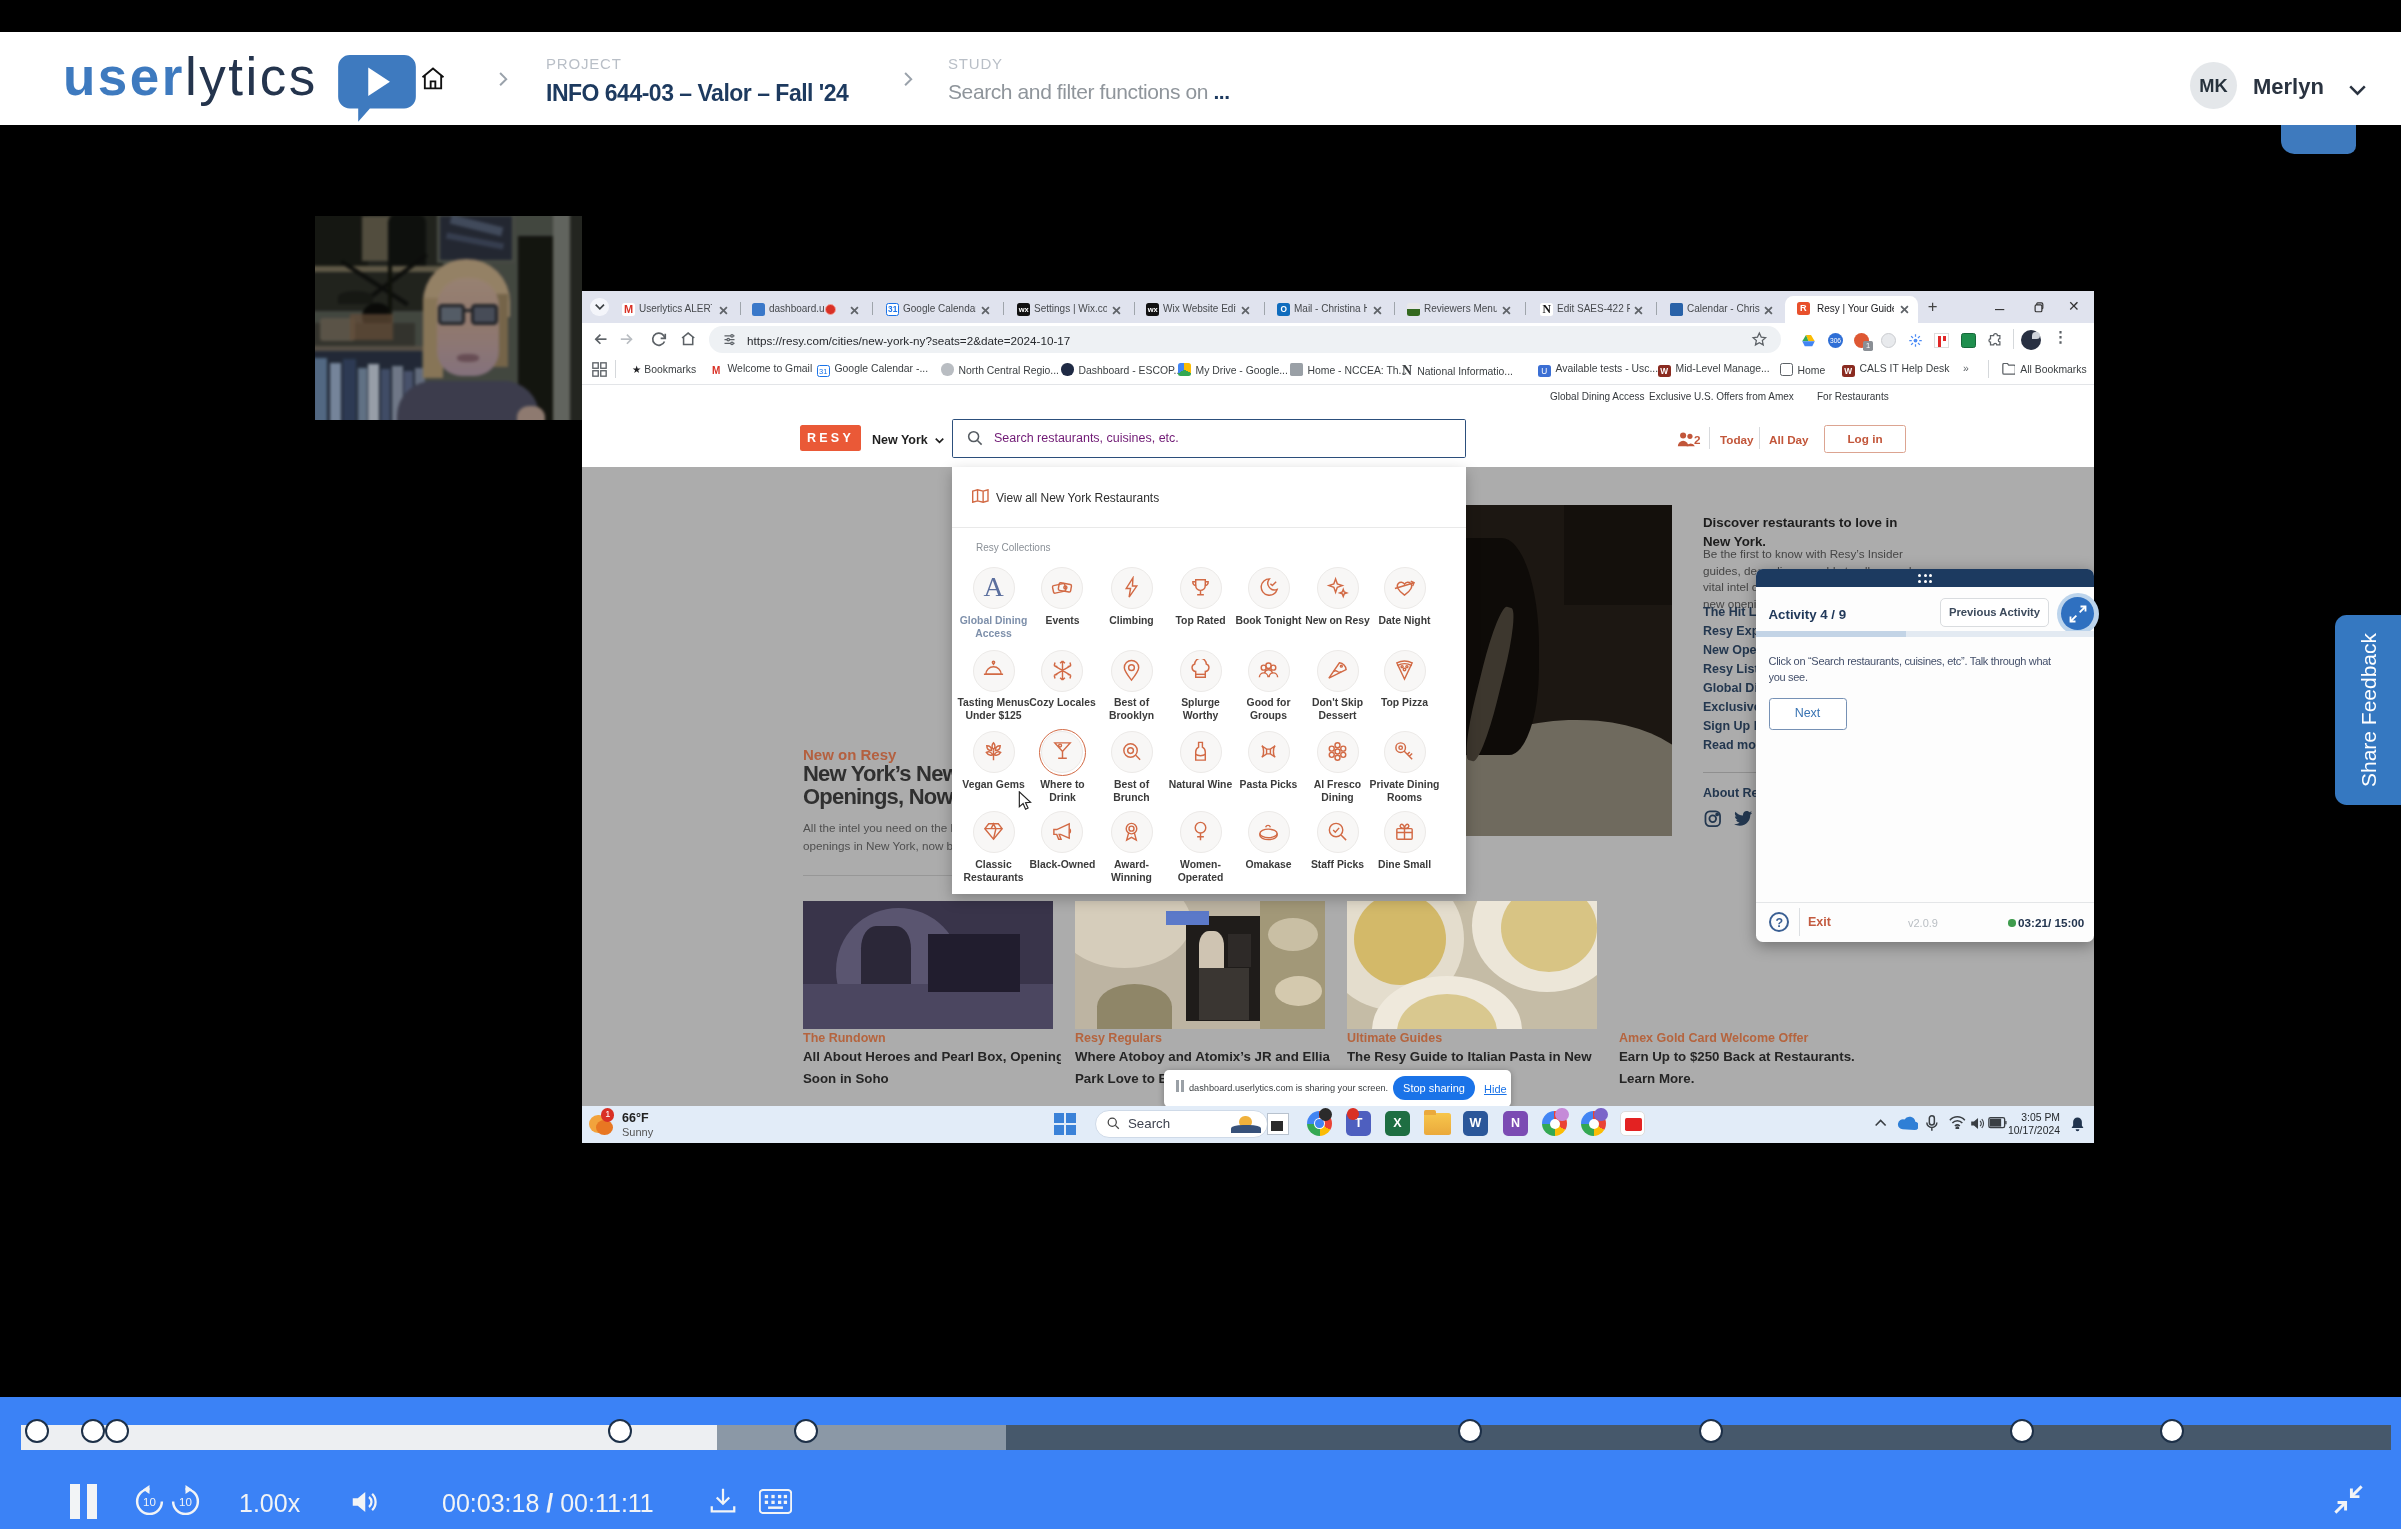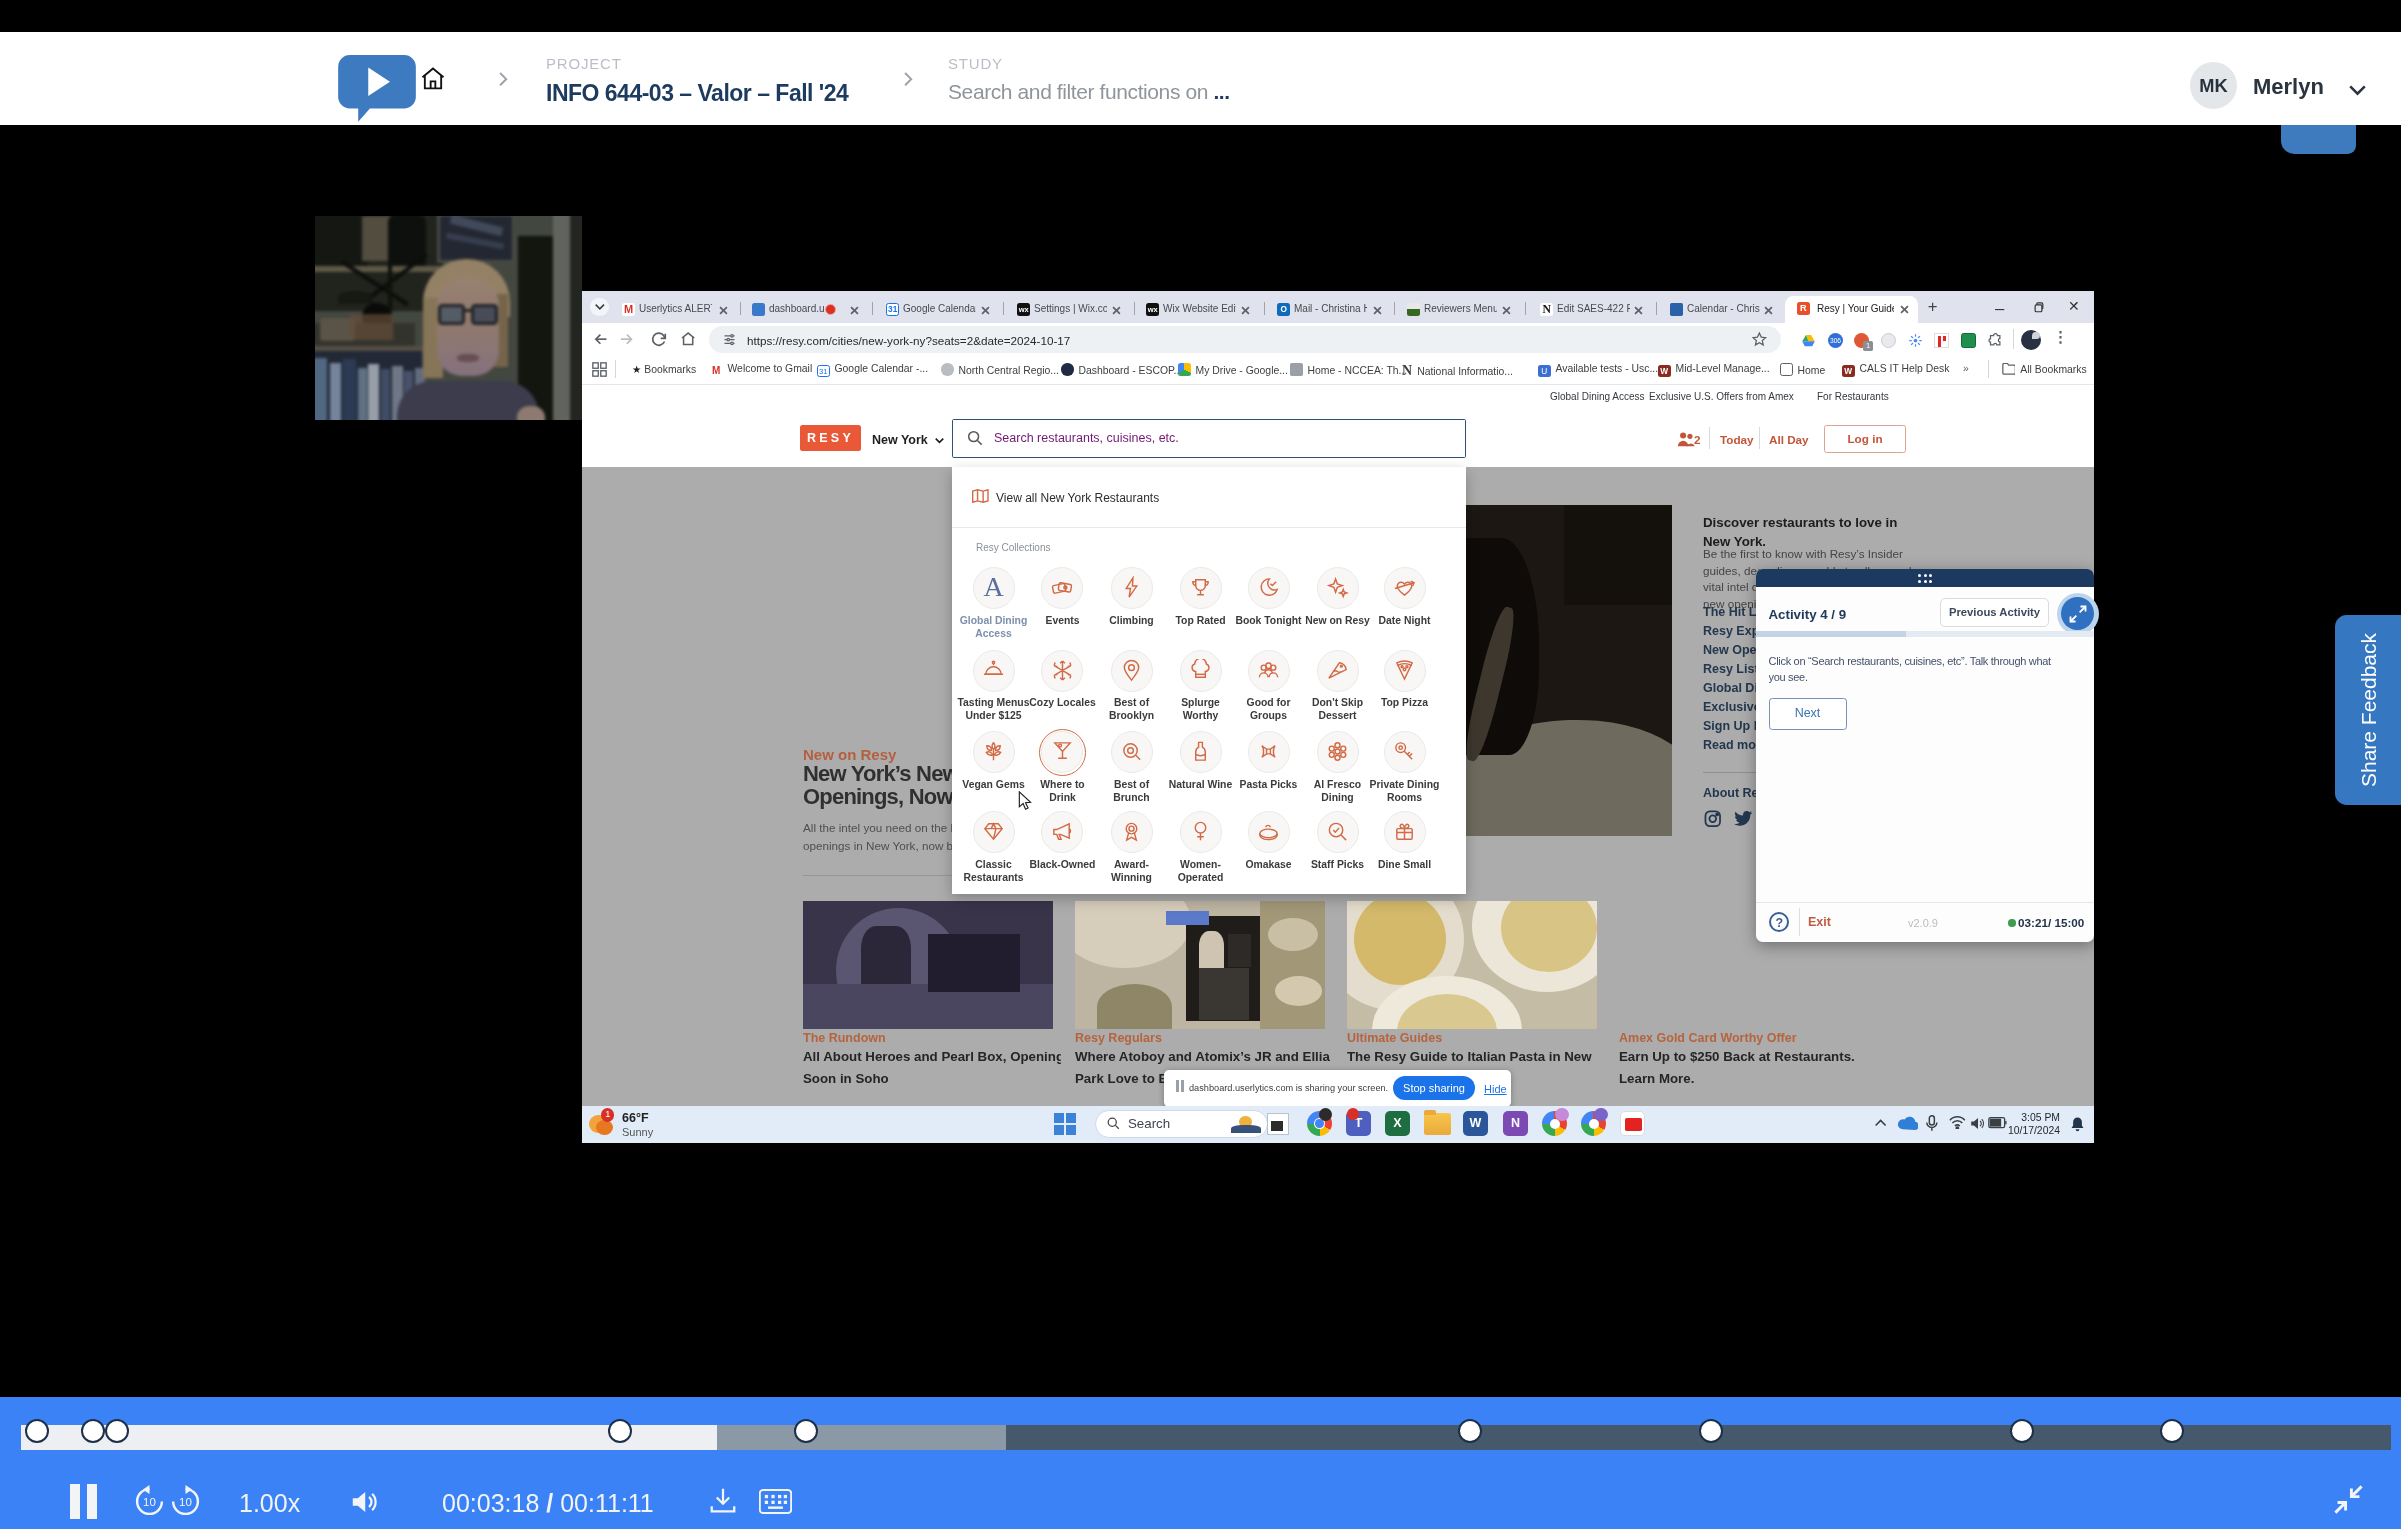--- a/index.html
+++ b/index.html
@@ -58,20 +58,21 @@
   #ctrl { position:absolute; left:0; top:1397px; width:2401px; height:133px; background:#3b82f6; }
   .marker { position:absolute; top:22px; width:24px; height:24px; border-radius:50%;
      background:#fff; border:2.5px solid #1d3048; }
   .ctrl-txt { color:#f2f4f6; font-size:25px; }
 </style>
 </head>
 <body>
 <div id="page">
 
   <div id="hdr">
+    <div class="abs" style="left:63px; top:14px;"><span class="logo-user">user</span><span class="logo-lytics">lytics</span></div>
 
     <svg class="abs" style="left:338px; top:23px;" width="78" height="71" viewBox="0 0 93 85">
       <path d="M14 0 h65 a14 14 0 0 1 14 14 v36 a14 14 0 0 1 -14 14 h-41 l-14 16 v-16 h-10 a14 14 0 0 1 -14 -14 v-36 a14 14 0 0 1 14 -14 z" fill="#3e7abf"></path>
       <path d="M36 15 l26 17 -26 17 z" fill="#fff"></path>
     </svg>
 
     <svg class="abs" style="left:419px; top:32px;" width="28" height="30" viewBox="0 0 24 24" fill="none" stroke="#111" stroke-width="1.6">
       <path d="M3 10.5 L12 3 L21 10.5"></path>
         <path d="M5 9 V20 H19 V9"></path>
         <path d="M10 20 v-6 h4 v6"></path>
@@ -394,21 +395,21 @@
       <div class="abs" style="left:-25px;top:-33px;width:142px;height:142px;border-radius:50%;background:#e4ddcd;"></div>
       <div class="abs" style="left:6.7px;top:-8.3px;width:92px;height:92px;border-radius:50%;background:#d3b969;"></div>
       <div class="abs" style="left:125px;top:-42px;width:150px;height:133px;border-radius:50%;background:#ece6d8;"></div>
       <div class="abs" style="left:154px;top:-16.7px;width:96px;height:88px;border-radius:50%;background:#d8c484;"></div>
       <div class="abs" style="left:25px;top:75px;width:150px;height:108px;border-radius:50%;background:#efe9dc;"></div>
       <div class="abs" style="left:50px;top:93px;width:100px;height:75px;border-radius:50%;background:#d9c88f;"></div>
     </div>
     <div class="cardlab" style="left:221px;top:740px;">The Rundown</div>
     <div class="cardlab" style="left:493px;top:740px;">Resy Regulars</div>
     <div class="cardlab" style="left:765px;top:740px;">Ultimate Guides</div>
-    <div class="cardlab" style="left:1037px;top:740px;white-space:nowrap;">Amex Gold Card Worthy Offer</div>
+    <div class="cardlab" style="left:1037px;top:740px;white-space:nowrap;">Amex Gold Card Welcome Offer</div>
     <div class="cardtitle" style="left:221px;top:755px;width:258px;">All About Heroes and Pearl Box, Opening<br>Soon in Soho</div>
     <div class="cardtitle" style="left:493px;top:755px;width:258px;">Where Atoboy and Atomix’s JR and Ellia<br>Park Love to Eat</div>
     <div class="cardtitle" style="left:765px;top:755px;width:258px;">The Resy Guide to Italian Pasta in New<br>York City</div>
     <div class="cardtitle" style="left:1037px;top:755px;width:258px;">Earn Up to $250 Back at Restaurants.<br>Learn More.</div>
 
     <div class="abs" style="left:370px;top:176px;width:514px;height:427px;background:#fff;box-shadow:0 5px 13.3px rgba(0,0,0,.25);"></div>
     <svg class="abs" style="left:390px;top:198px;" width="16.7" height="14" viewBox="0 0 24 20" fill="none" stroke="#d26a45" stroke-width="2">
       <path d="M1 3 l7 -2 8 2 7 -2 v16 l-7 2 -8 -2 -7 2 z"></path>
       <path d="M8 1 v16 M16 3 v16"></path>
     </svg>

